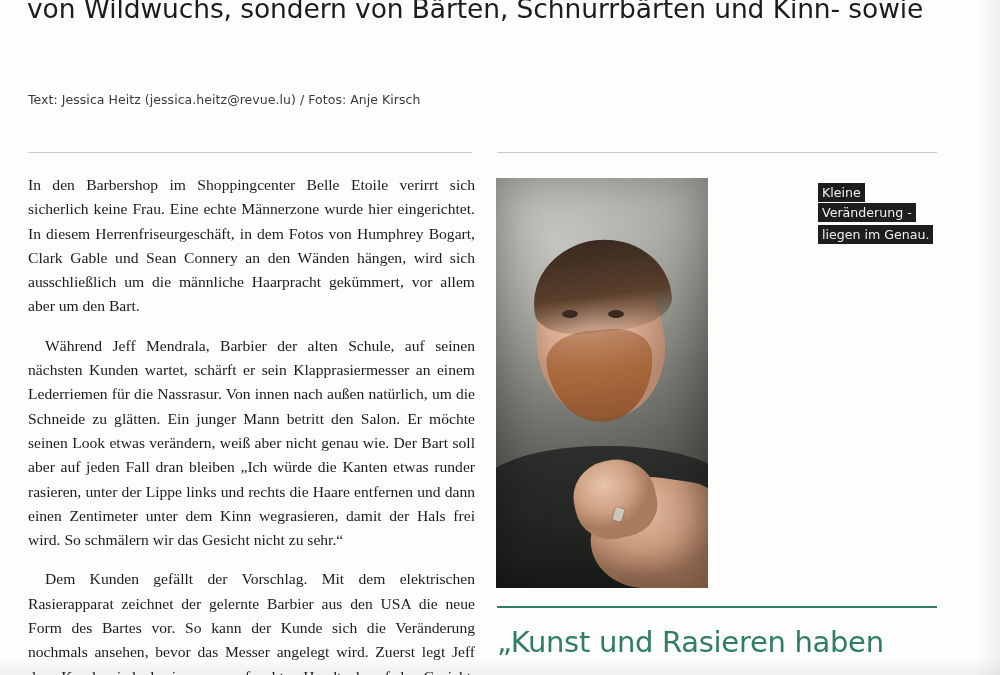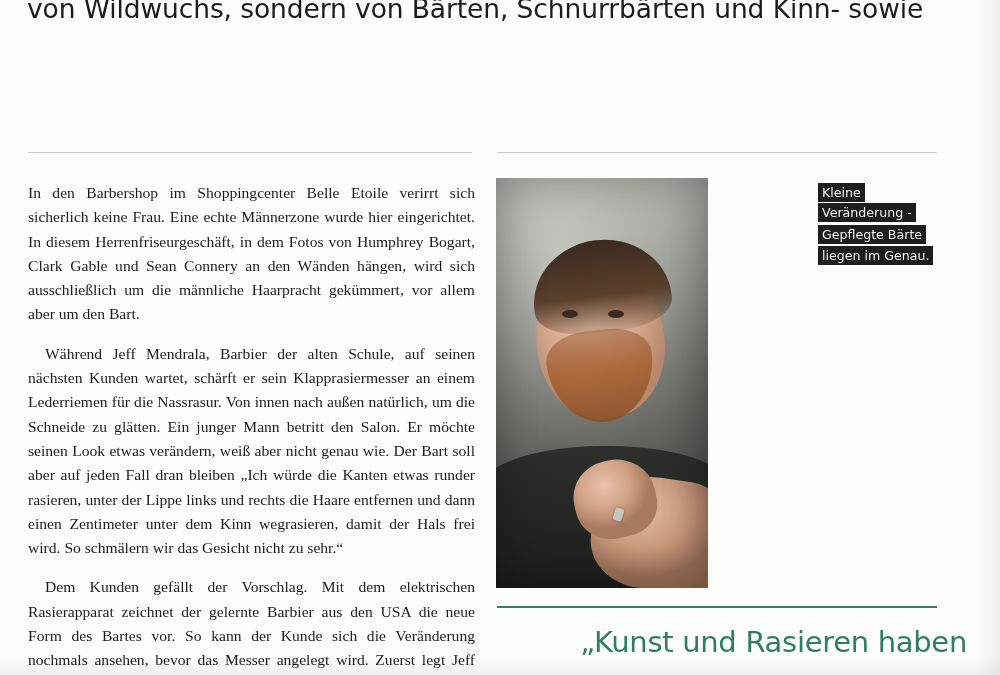--- a/index.html
+++ b/index.html
@@ -93,21 +93,21 @@
     width: 447px;
     font-family: "Liberation Serif", serif;
     font-size: 15.6px;
     line-height: 24.3px;
     color: #1b1b1b;
     text-align: justify;
     text-justify: inter-word;
     hyphens: manual;
   }
   .body-col p {
-    margin: 8px 0 15px 0;
+    margin: 0 0 15px 0;
   }
   .body-col p.indent {
     text-indent: 17px;
   }
 
   
   .photo {
     position: absolute;
     left: 496px;
     top: 178px;
@@ -246,32 +246,32 @@
     position: absolute;
     left: 497px;
     top: 622px;
     width: 470px;
     font-family: "DejaVu Sans", sans-serif;
     font-size: 29px;
     line-height: 41px;
     color: #2f7d62;
     white-space: nowrap;
     letter-spacing: -0.3px;
-    text-align: right;
   }
 </style>
 </head>
 <body>
 
 <div class="page">
 
   <div class="headline">
     <div>von Wildwuchs, sondern von Bärten, Schnurrbärten und Kinn- sowie</div>
   </div>
 
+  <div class="byline">Text: Jessica Heitz (jessica.heitz@revue.lu) / Fotos: Anje Kirsch</div>
 
   <div class="col-rule"></div>
   <div class="col-rule2"></div>
 
   <div class="body-col">
     <p>In den Barbershop im Shoppingcenter Belle Etoile verirrt sich sicherlich keine Frau. Eine echte Männerzone wurde hier eingerichtet. In diesem Herrenfriseurgeschäft, in dem Fotos von Humphrey Bogart, Clark Gable und Sean Connery an den Wänden hängen, wird sich ausschließlich um die männliche Haarpracht gekümmert, vor allem aber um den Bart.</p>
     <p class="indent">Während Jeff Mendrala, Barbier der alten Schule, auf seinen nächsten Kunden wartet, schärft er sein Klapprasiermesser an einem Lederriemen für die Nassrasur. Von innen nach außen natürlich, um die Schneide zu glätten. Ein junger Mann betritt den Salon. Er möchte seinen Look etwas verändern, weiß aber nicht genau wie. Der Bart soll aber auf jeden Fall dran bleiben „Ich würde die Kanten etwas runder rasieren, unter der Lippe links und rechts die Haare entfernen und dann einen Zentimeter unter dem Kinn wegrasieren, damit der Hals frei wird. So schmälern wir das Gesicht nicht zu sehr.“</p>
     <p class="indent">Dem Kunden gefällt der Vorschlag. Mit dem elektrischen Rasierapparat zeichnet der gelernte Barbier aus den USA die neue Form des Bartes vor. So kann der Kunde sich die Veränderung nochmals ansehen, bevor das Messer angelegt wird. Zuerst legt Jeff dem Kunden jedoch ein warmes feuchtes Handtuch auf das Gesicht, das die Haut sowie den Bart auf die Rasur vorbereiten soll. „Genau wie im Restau-</p>
   </div>
 
@@ -285,21 +285,20 @@
     <div class="eye-l"></div>
     <div class="eye-r"></div>
     <div class="arm"></div>
     <div class="hand"></div>
     <div class="ring"></div>
     <div class="vignette"></div>
   </div>
 
   <div class="caption">
     <div class="line"><span>Kleine Veränderung -</span></div>
-    <div class="line"><span>Gepflegte Bärte</span></div>
     <div class="line"><span>liegen im Genau.</span></div>
   </div>
 
   <div class="pullquote-rule"></div>
   <div class="pullquote">„Kunst und Rasieren haben</div>
 
   <div class="paper-edge-right"></div>
   <div class="paper-edge-bottom"></div>
 </div>
 

